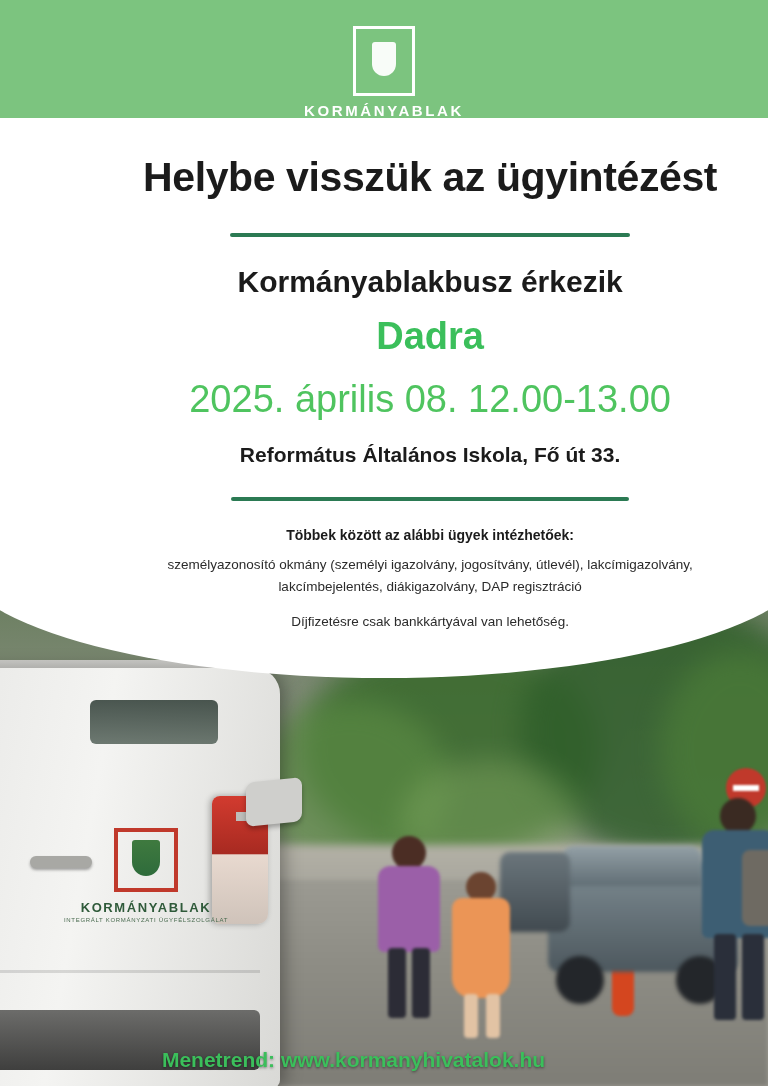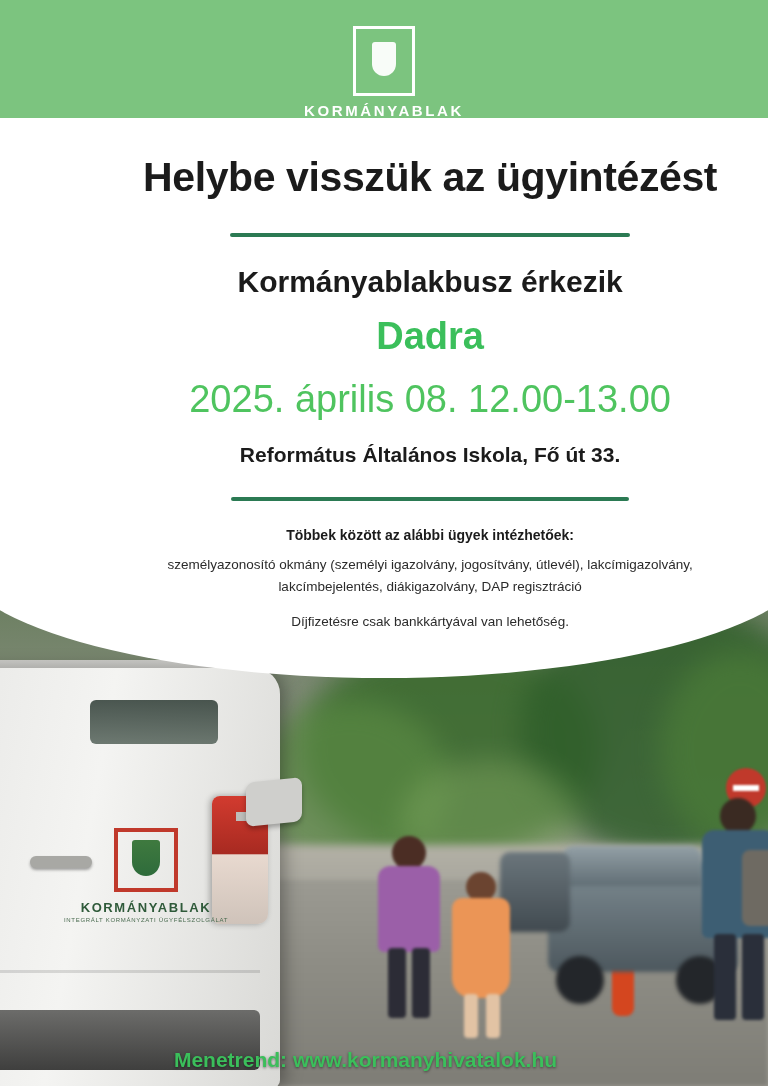--- a/index.html
+++ b/index.html
@@ -302,21 +302,21 @@
   }
   .payment {
     margin-top: 18px;
     font-size: 13.5px;
     color: #2b2b2b;
   }
 
   
   .footer {
     position: absolute;
-    left: 17px; bottom: 14px;
+    left: 5px; bottom: 14px;
     width: 697px;
     text-align: center;
     z-index: 6;
   }
   .footer-text {
     font-size: 21px;
     font-weight: 700;
     color: #3bbf5b;
     text-shadow: 0 1px 3px rgba(0,0,0,.5);
   }

